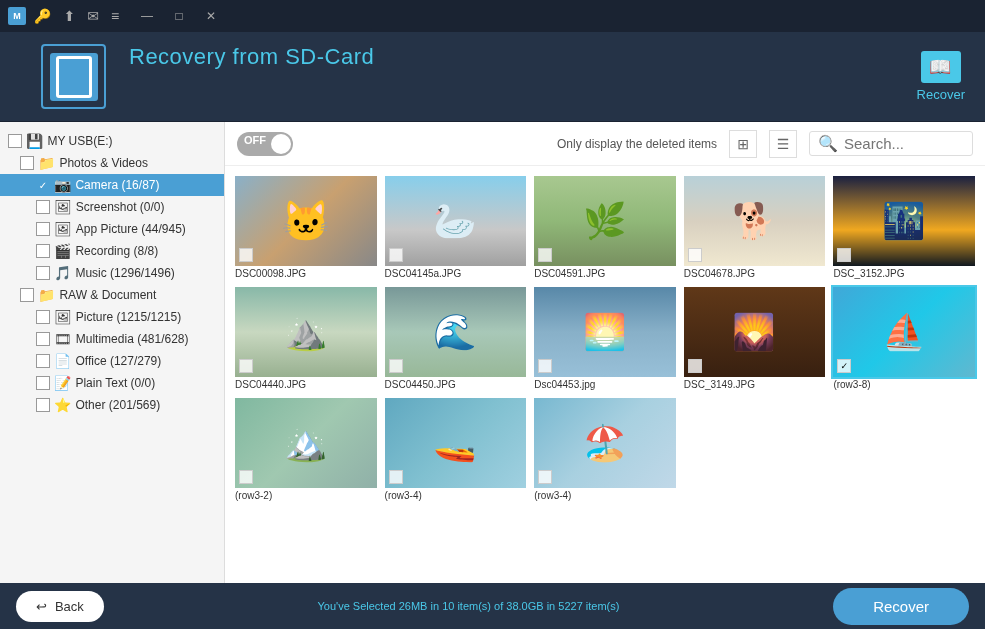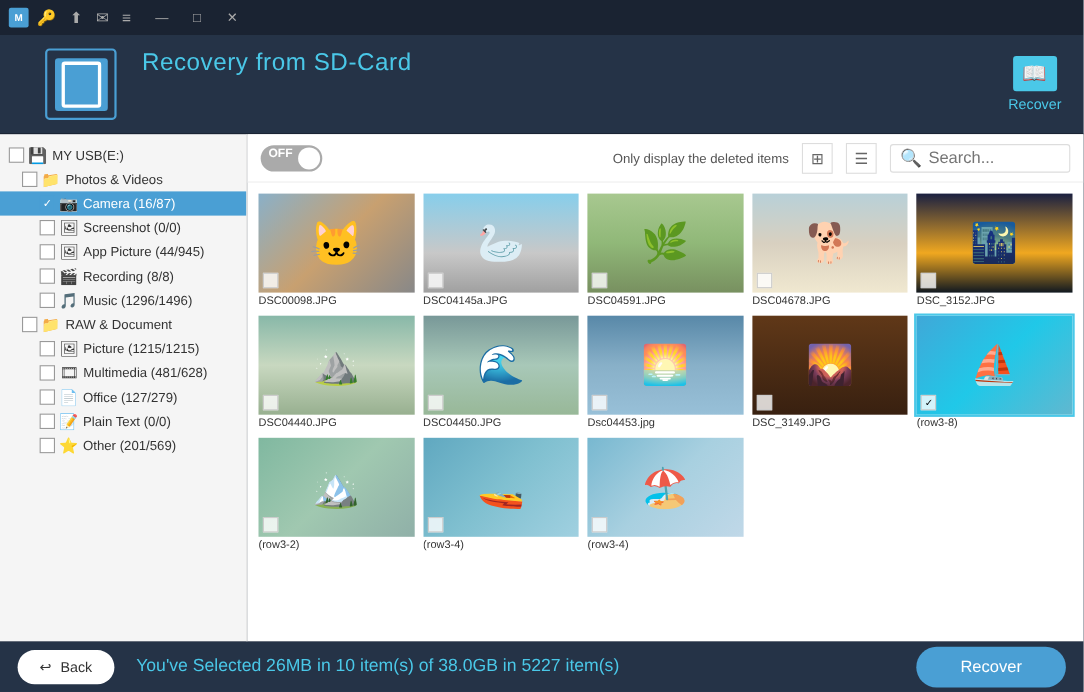--- a/index.html
+++ b/index.html
@@ -277,22 +277,23 @@
       border: none;
       border-radius: 20px;
       padding: 8px 20px;
       cursor: pointer;
       font-size: 13px;
       color: #333;
       font-weight: 500;
     }
     .status-text {
       flex: 1;
+      text-align: center;
       color: #4ac8e8;
-      font-size: 16px;
+      font-size: 11px;
     }
     .recover-btn {
       background: #4a9fd4;
       color: white;
       border: none;
       border-radius: 20px;
       padding: 10px 40px;
       font-size: 15px;
       font-weight: 500;
       cursor: pointer;

